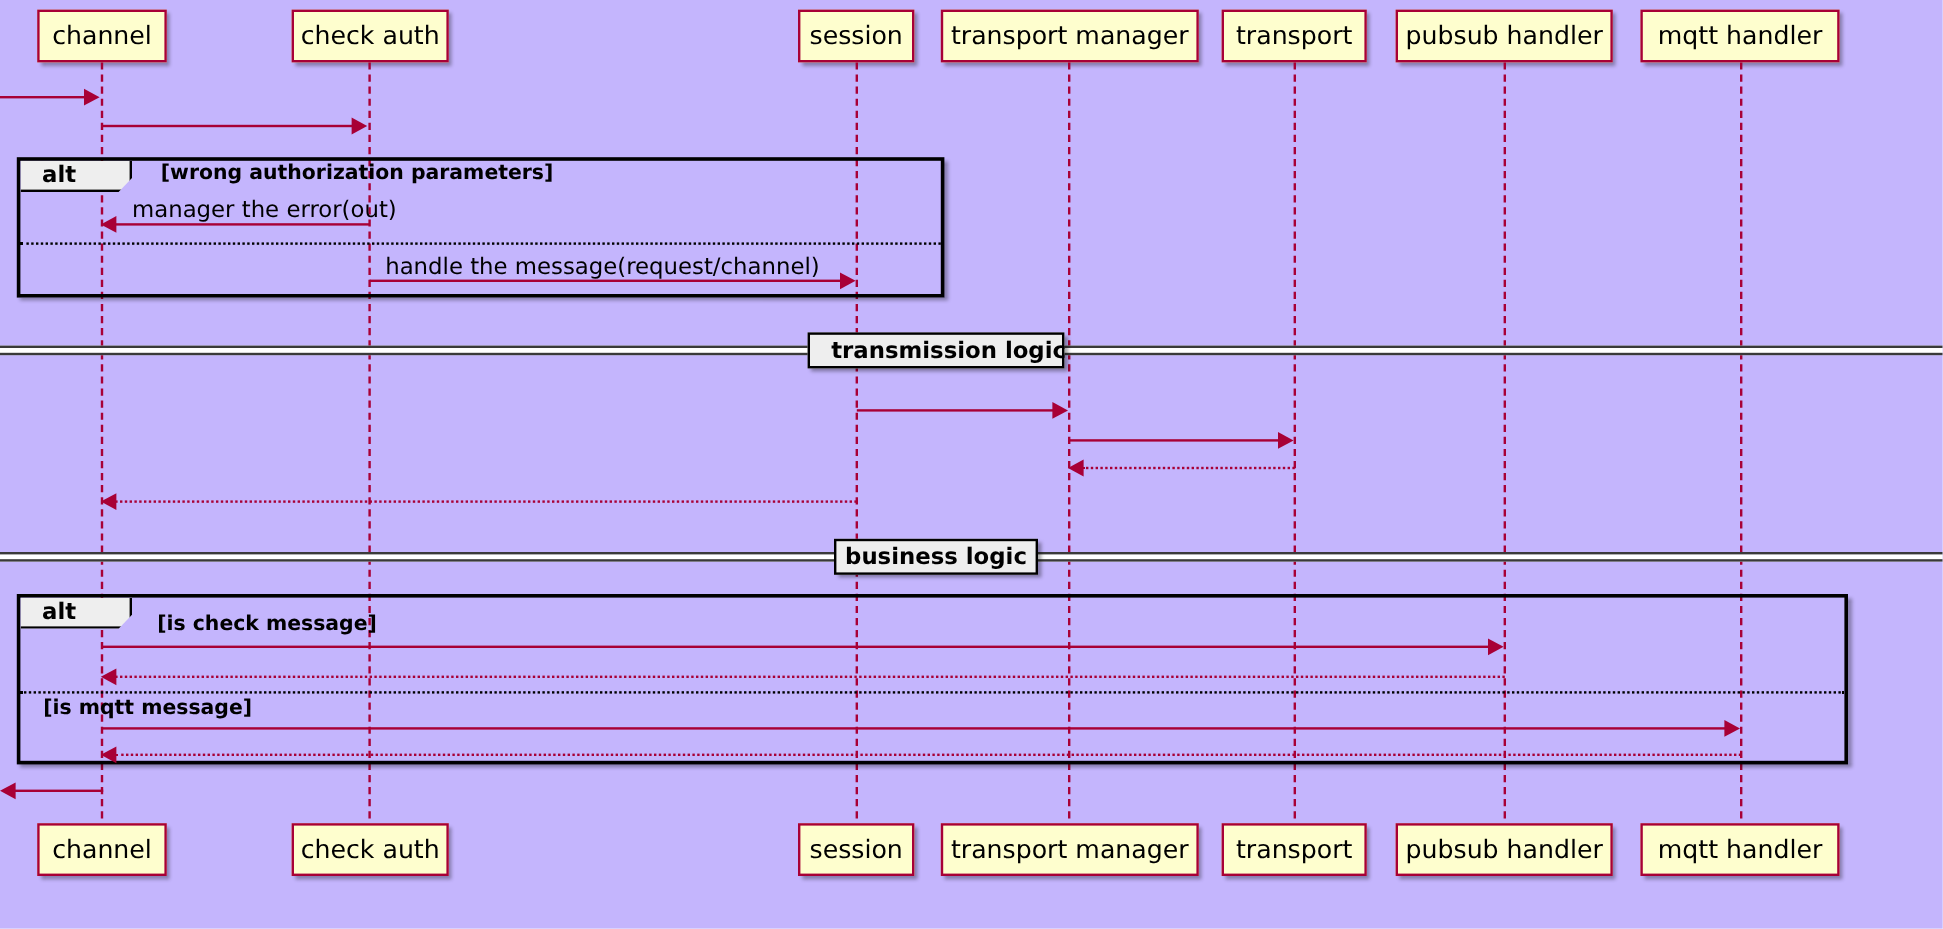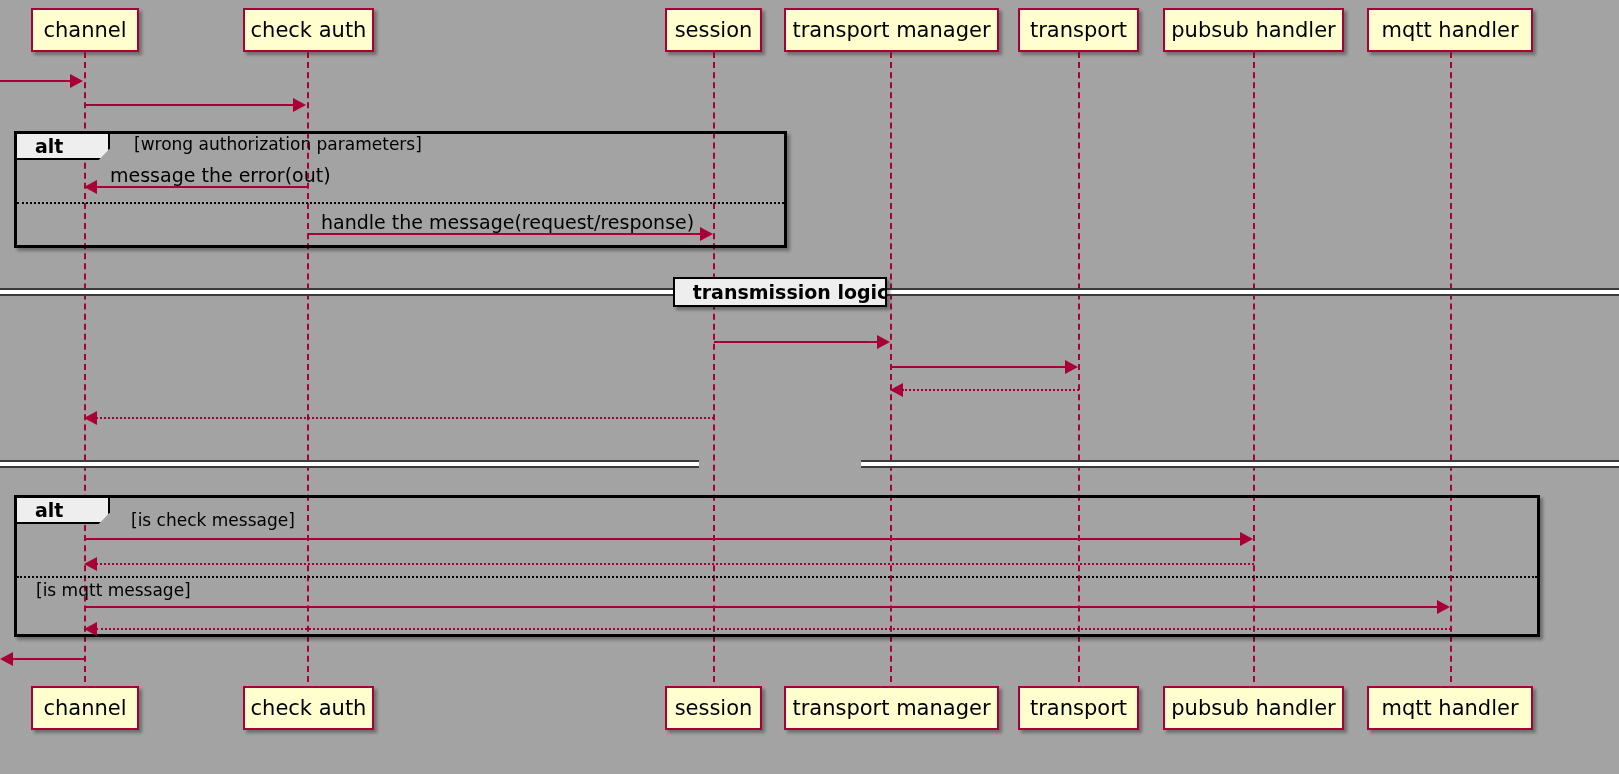--- a/index.html
+++ b/index.html
@@ -1,17 +1,17 @@
 <!DOCTYPE html>
 <html><head>
 <meta charset="utf-8">
 <style>
   html,body{margin:0;padding:0;background:#FFFFFF;}
   body{font-family:"DejaVu Sans","Liberation Sans",sans-serif;}
-  #canvas{position:relative;width:1619px;height:774px;background:#a3a3a3;overflow:hidden;}
+  #canvas{position:relative;width:1619px;height:774px;background:#c4b5fd;overflow:hidden;}
 
   
   .pbox{
     position:absolute;
     background:#FEFECE;
     border:2px solid #A80036;
     box-sizing:border-box;
     display:flex;align-items:center;justify-content:center;
     font-size:21px;color:#000000;
     box-shadow:3px 3px 3px rgba(0,0,0,0.32);
@@ -58,21 +58,21 @@
     border-right:2px solid #000000;
     border-bottom:2px solid #000000;
     box-sizing:border-box;
     height:26px;
     display:flex;align-items:center;
     padding-left:18px;
     font-size:19px;font-weight:bold;color:#000000;
     clip-path:polygon(0 0,100% 0,100% 55%,88% 100%,0 100%);
   }
   .groupcond{
-    position:absolute;font-size:17px;font-weight:normal;color:#000000;white-space:nowrap;
+    position:absolute;font-size:17px;font-weight:bold;color:#000000;white-space:nowrap;
   }
   .elseline{
     position:absolute;height:0;border-top:2px dotted #000000;
   }
 
   
   .divline{
     position:absolute;height:4px;
     border-top:2px solid #3A3A3A;
     border-bottom:2px solid #3A3A3A;
@@ -133,29 +133,29 @@
 
   <div class="group" style="left:14px;top:131px;width:773px;height:117px;"></div>
   <div class="grouphdr" style="left:17px;top:134px;width:93px;">
     <span>alt</span>
   </div>
   <div class="groupcond" style="left:134px;top:134px;">
     <span>[wrong authorization parameters]</span>
   </div>
 
   <div class="msglabel" style="left:110px;top:164px;">
-    <span>message the error(out)</span>
+    <span>manager the error(out)</span>
   </div>
   <div class="arrow" style="left:96px;top:186px;width:212px;"></div>
   <div class="ahead left" style="left:84px;top:180px;"></div>
 
   <div class="elseline" style="left:17px;top:202px;width:767px;"></div>
 
   <div class="msglabel" style="left:321px;top:211px;">
-    <span>handle the message(request/response)</span>
+    <span>handle the message(request/channel)</span>
   </div>
   <div class="arrow" style="left:308px;top:233px;width:395px;"></div>
   <div class="ahead right" style="left:700px;top:227px;"></div>
 
   <div class="divline" style="left:0px;top:288px;width:676px;"></div>
   <div class="divline" style="left:884px;top:288px;width:735px;"></div>
   <div class="divbox" style="left:673px;top:277px;width:214px;height:30px;padding-left:21px;">
     <span>transmission logic</span>
   </div>
 
@@ -166,20 +166,23 @@
   <div class="ahead right" style="left:1065px;top:360px;"></div>
 
   <div class="arrow dotted" style="left:902px;top:389px;width:177px;"></div>
   <div class="ahead left" style="left:890px;top:383px;"></div>
 
   <div class="arrow dotted" style="left:96px;top:417px;width:618px;"></div>
   <div class="ahead left" style="left:84px;top:411px;"></div>
 
   <div class="divline" style="left:0px;top:460px;width:699px;"></div>
   <div class="divline" style="left:861px;top:460px;width:758px;"></div>
+  <div class="divbox" style="left:695px;top:449px;width:170px;height:30px;">
+    <span>business logic</span>
+  </div>
 
   <div class="group" style="left:14px;top:495px;width:1526px;height:142px;"></div>
   <div class="grouphdr" style="left:17px;top:498px;width:93px;">
     <span>alt</span>
   </div>
   <div class="groupcond" style="left:131px;top:510px;">
     <span>[is check message]</span>
   </div>
 
   <div class="arrow" style="left:85px;top:538px;width:1157px;"></div>

